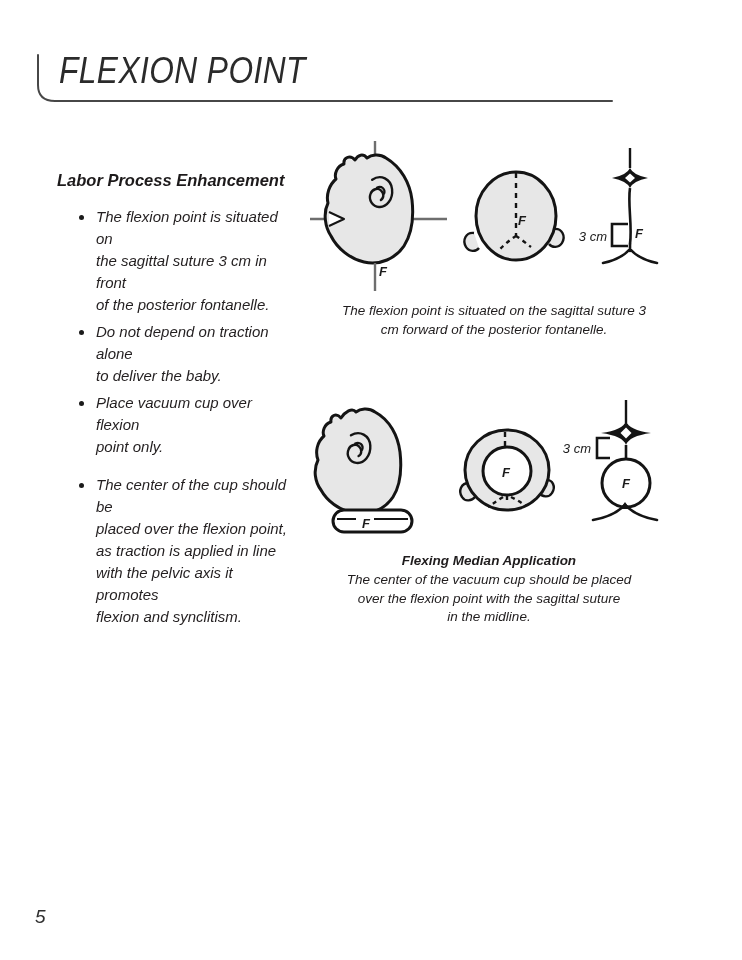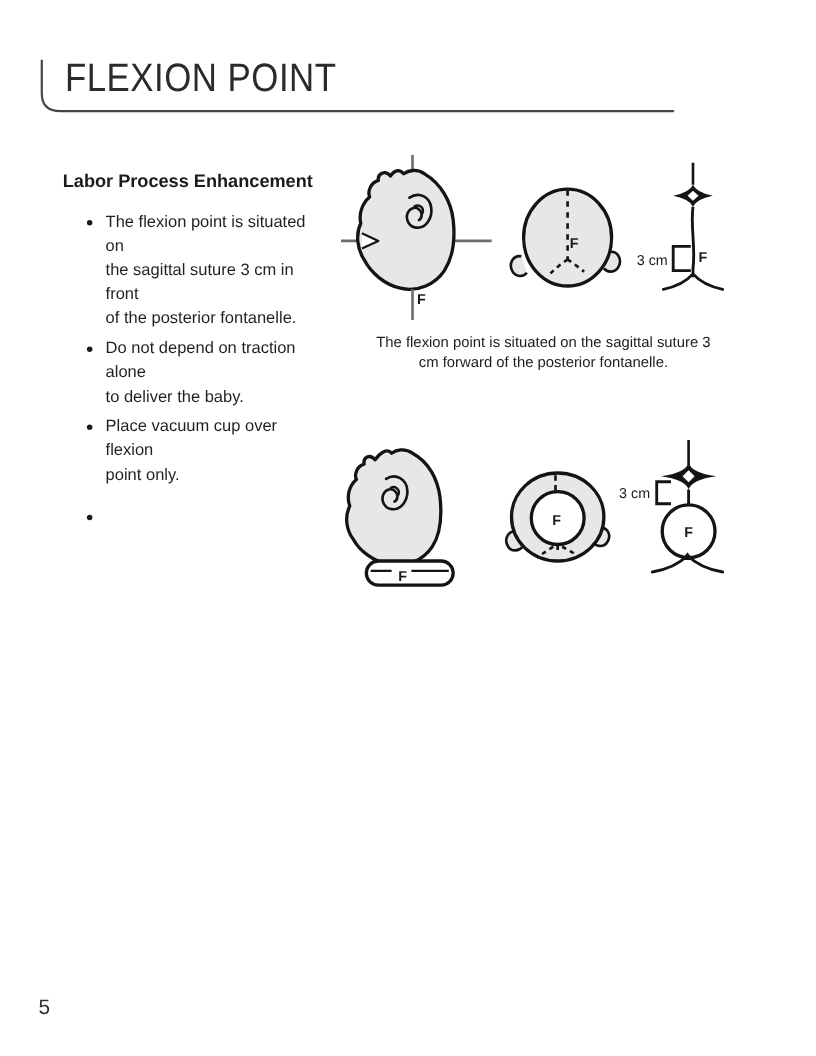--- a/index.html
+++ b/index.html
@@ -1,28 +1,28 @@
 <!DOCTYPE html>
 <html><head>
 <meta charset="utf-8">
 <style>
   html,body{margin:0;padding:0;background:#ffffff;}
   .page{
     position:relative;width:700px;height:960px;background:#ffffff;overflow:hidden;
-    font-family:"Liberation Sans",sans-serif;color:#231f20;
+    font-family:"Liberation Sans",sans-serif;color:#231f20;font-style:italic;
   }
   
   .title{
     position:absolute;left:59px;top:50px;margin:0;
     font-size:36px;font-weight:400;color:#2b2b2b;letter-spacing:.5px;
     transform:scaleX(.88);transform-origin:left top;white-space:nowrap;
   }
   .title-rule{position:absolute;left:0;top:0;}
   
-  .left-col{position:absolute;left:57px;top:155px;width:256px;}
+  .left-col{position:absolute;left:57px;top:170px;width:256px;}
   .left-col h3{margin:0 0 10px 0;font-size:16.5px;line-height:20px;font-weight:700;color:#1d1a1b;}
   .left-col section + section h3{margin-top:13px;}
   .left-col ul{list-style:none;margin:16px;padding:0;}
   .left-col li{
     position:relative;padding-left:23px;margin-bottom:5px;
     font-size:15px;line-height:22px;white-space:pre-line;color:#231f20;
   }
   .bullet-dot{
     position:absolute;left:6px;top:9px;width:5px;height:5px;border-radius:50%;
     background:#1b1b1b;
@@ -63,21 +63,25 @@
 the sagittal suture 3 cm in front
 of the posterior fontanelle.</span></li>
         <li><span class="bullet-dot"></span><span>Do not depend on traction alone
 to deliver the baby.</span></li>
         <li><span class="bullet-dot"></span><span>Place vacuum cup over flexion
 point only.</span></li>
       </ul>
     </section>
     <section>
       <ul>
-        <li><span class="bullet-dot"></span></li>
+        <li><span class="bullet-dot"></span><span>The center of the cup should be
+placed over the flexion point,
+as traction is applied in line
+with the pelvic axis it promotes
+flexion and synclitism.</span></li>
       </ul>
     </section>
   </div>
 
   <svg class="fig fig1" width="372" height="158" viewBox="0 0 372 158">
 
     <g>
       <line x1="67" y1="1" x2="67" y2="17" stroke="#6e6e6e" stroke-width="2.4"></line>
       <line x1="2" y1="79" x2="139" y2="79" stroke="#6e6e6e" stroke-width="2.4"></line>
       <path d="M 47,20 C 42,14 35,18 36,24 C 29,26 26,34 28,39 C 21,45 18,55 20,63 C 15,73 17,87 23,96 C 29,108 42,119 56,122 C 72,126 88,118 96,106 C 103,95 106,78 104,60 C 102,43 93,27 78,18 C 71,13 63,15 59,18 C 55,13 50,15 47,20 Z" fill="#e7e7e7" stroke="#141414" stroke-width="3" stroke-linejoin="round"></path>
@@ -144,16 +148,22 @@
       <line x1="318" y1="55" x2="318" y2="70" stroke="#141414" stroke-width="2.6"></line>
       <path d="M 302,48 H 289 V 68 H 302" fill="none" stroke="#141414" stroke-width="2.6"></path>
       <text class="dist" x="283" y="63" text-anchor="end">3 cm</text>
       <circle cx="318" cy="93" r="24" fill="#ffffff" stroke="#141414" stroke-width="3"></circle>
       <text class="flabel" x="318" y="98" text-anchor="middle">F</text>
       <path d="M 317,112 L 322,119 L 312,119 Z" fill="#141414"></path>
       <path d="M 317,115 C 309,123 297,128 285,130 M 317,115 C 325,123 337,128 349,130" fill="none" stroke="#141414" stroke-width="2.6" stroke-linecap="round"></path>
     </g>
   </svg>
 
+  <div class="caption2">
+    <p class="cap-head">Flexing Median Application</p>
+    <p>The center of the vacuum cup should be placed
+over the flexion point with the sagittal suture
+in the midline.</p>
+  </div>
 
   <div class="pagenum">5</div>
 
 </div>
 
 </body></html>

